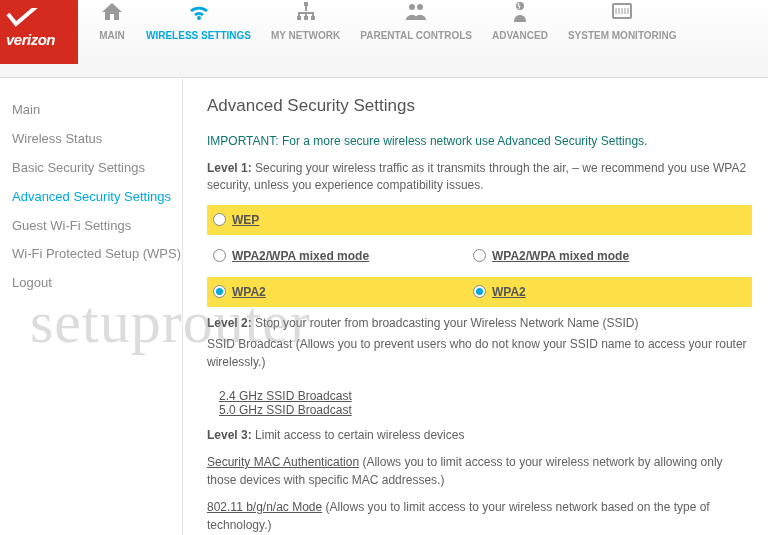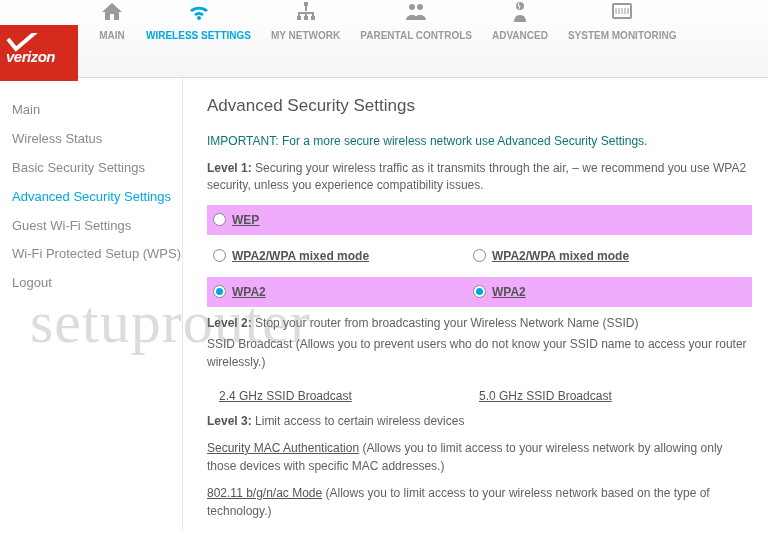--- a/index.html
+++ b/index.html
@@ -1,19 +1,19 @@
 <!DOCTYPE html>
 <html><head>
 <meta charset="utf-8">
 <style>
 * { margin: 0; padding: 0; box-sizing: border-box; font-family: Arial, Helvetica, sans-serif; }
 body { background: #fff; width: 768px; height: 535px; overflow: hidden; position: relative; }
 
 .topbar { display: flex; align-items: flex-start; height: 78px; border-bottom: 1px solid #dcdcdc; background: linear-gradient(#fff, #f5f5f5); }
-.logo { width: 78px; height: 56px; background: #d52b1e; position: relative; margin-top: 25px; }
+.logo { width: 78px; height: 64px; background: #d52b1e; position: relative; }
 .logo-check { position: absolute; left: 6px; top: 8px; width: 40px; height: 20px; }
 .logo-check svg { width: 100%; height: 100%; }
 .logo-text { position: absolute; bottom: 16px; left: 6px; color: #fff; font-size: 15px; font-weight: bold; font-style: italic; letter-spacing: -0.5px; }
 
 .nav { display: flex; flex: 1; align-items: flex-end; padding-bottom: 12px; padding-left: 10px; gap: 0; }
 .nav-item { display: flex; flex-direction: column; align-items: center; font-size: 10px; color: #9a9a9a; font-weight: bold; padding: 0 10px; cursor: pointer; }
 .nav-item.active { color: #00a8e0; }
 .nav-icon { width: 28px; height: 24px; margin-bottom: 6px; }
 .nav-icon svg { width: 100%; height: 100%; fill: #9a9a9a; }
 .nav-item.active .nav-icon svg { fill: #00a8e0; }
@@ -27,28 +27,28 @@
 .page-title { font-size: 17px; color: #555; margin-bottom: 18px; font-weight: normal; }
 .important { font-size: 12px; color: #0f766e; margin-bottom: 12px; }
 .level-text { font-size: 12px; color: #626262; margin-bottom: 10px; line-height: 1.45; }
 .level-text b { color: #555; }
 
 .sec-cols { display: flex; margin-top: 6px; }
 .sec-col-h { font-size: 12px; font-weight: bold; color: #555; width: 260px; padding: 8px 0 8px 6px; }
 .sec-col-h.r { width: auto; }
 
 .sec-row { display: flex; align-items: center; padding: 8px 6px; margin-bottom: 6px; }
-.sec-row.grey { background: #f0abfc; }
+.sec-row.grey { background: #fde047; }
 .radio-cell { width: 260px; display: flex; align-items: center; gap: 6px; }
 .radio-circle { width: 13px; height: 13px; border: 1px solid #888; border-radius: 50%; display: inline-flex; align-items: center; justify-content: center; background: #fff; }
 .radio-circle.checked::after { content: ""; width: 7px; height: 7px; background: #00a8e0; border-radius: 50%; }
 .radio-label { font-size: 12px; color: #555; font-weight: bold; text-decoration: underline; cursor: pointer; }
 
 .link { font-size: 12px; color: #555; text-decoration: underline; cursor: pointer; }
-.link-row { display: flex; padding: 8px 0 10px 12px; }
+.link-row { display: flex; padding: 8px 0 10px 12px; flex-direction: column; }
 .link-row .link { width: 260px; }
 
 .watermark { position: absolute; top: 288px; left: 30px; font-size: 60px; color: rgba(140,140,140,0.30); font-family: Georgia, serif; pointer-events: none; letter-spacing: 1px; z-index: 50; }
 </style>
 </head>
 <body>
 
 <div class="topbar">
   <div class="logo">
     <div class="logo-check">

